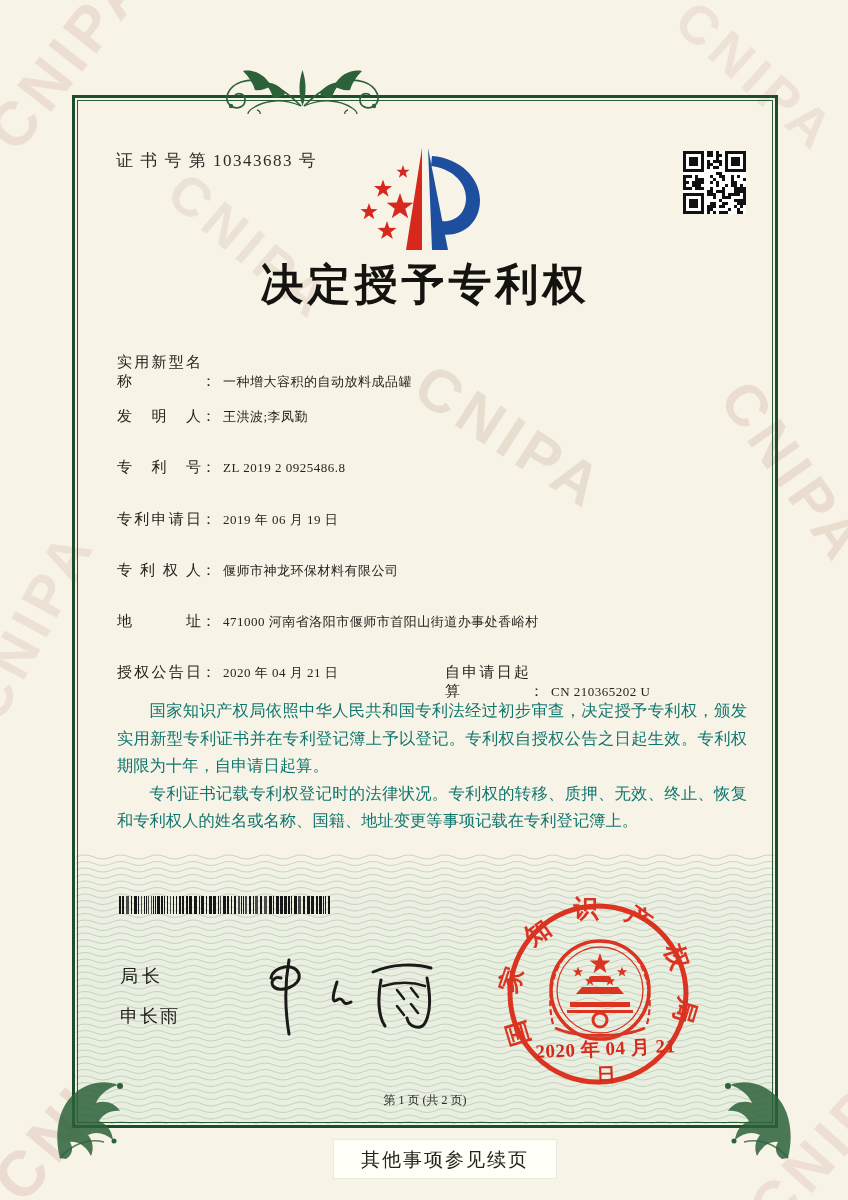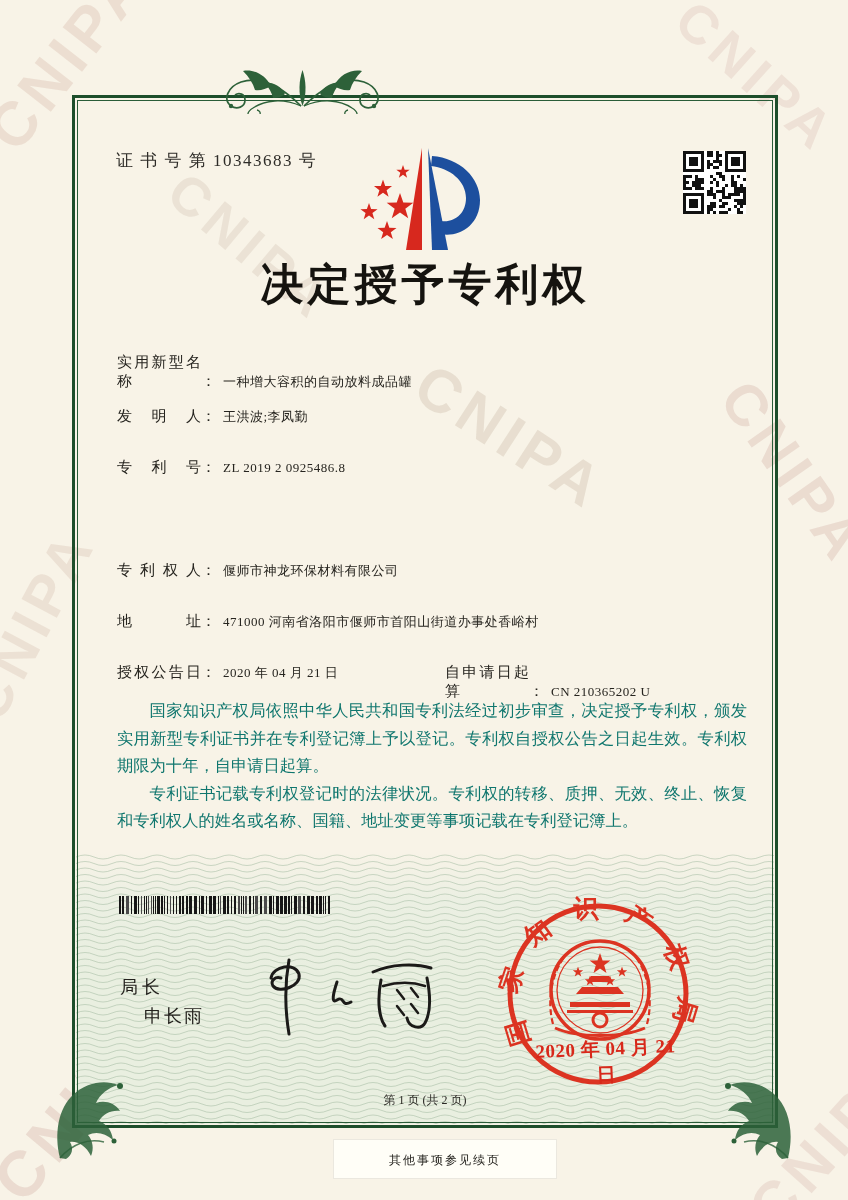--- a/index.html
+++ b/index.html
@@ -25,31 +25,31 @@
 
   .frow { position:absolute; left:117px; width:643px; color:#26241f; }
   .flabel { display:inline-block; width:84px; font-size:15px; text-align:justify; text-align-last:justify; text-justify:inter-character; vertical-align:baseline; }
   .fcolon { font-size:15px; }
   .fvalue { margin-left:7px; font-size:13px; letter-spacing:.5px; }
   .pair2 { position:absolute; left:328px; top:0; }
 
   .body-text { position:absolute; left:117px; top:697px; width:630px; color:#0f766e; }
   .body-text p { font-size:16.3px; line-height:27.5px; text-indent:2em; text-align:justify; }
 
-  .signer-title { position:absolute; left:120px; top:964px; font-size:18px; letter-spacing:4px; color:#23211d;margin-top:11px; }
-  .signer-name  { position:absolute; left:120px; top:1004px; font-size:18px; letter-spacing:2px; color:#23211d;margin-left:24px; }
+  .signer-title { position:absolute; left:120px; top:964px; font-size:18px; letter-spacing:4px; color:#23211d; }
+  .signer-name  { position:absolute; left:120px; top:1004px; font-size:18px; letter-spacing:2px; color:#23211d; }
 
   .seal-date { position:absolute; left:526px; top:1036px; width:160px; text-align:center;
                font-size:19px; color:#d8281a; transform:rotate(-2.5deg); font-weight:bold; letter-spacing:.5px; }
 
   .page-footer { position:absolute; left:72px; top:1092px; width:706px; text-align:center; font-size:12px; color:#2a2824; }
 
   .cont-box { position:absolute; left:333px; top:1139px; width:224px; height:40px; background:#fffef7;
               border:1px solid rgba(120,110,90,.15); text-align:center; line-height:40px;
-              font-size:12px; letter-spacing:2px; color:#25231e; }
+              font-size:19px; letter-spacing:2px; color:#25231e; }
 
   svg.abs { position:absolute; }
 </style>
 </head>
 <body>
 
 <div class="page">
 
   <div class="wm" style="left:-28px; top:120px; font-size:62px; color:rgba(214,182,170,.35); transform:rotate(-52deg);">CNIPA</div>
   <div class="wm" style="left:196px; top:160px; font-size:54px; color:rgba(205,190,172,.30); transform:rotate(40deg);">CNIPA</div>
@@ -250,20 +250,23 @@
 
   <div class="frow" style="top:353px">
     <span class="flabel">实用新型名称</span><span class="fcolon">：</span><span class="fvalue">一种增大容积的自动放料成品罐</span>
   </div>
   <div class="frow" style="top:407px">
     <span class="flabel">发明人</span><span class="fcolon">：</span><span class="fvalue">王洪波;李凤勤</span>
   </div>
   <div class="frow" style="top:458px">
     <span class="flabel">专利号</span><span class="fcolon">：</span><span class="fvalue">ZL 2019 2 0925486.8</span>
   </div>
+  <div class="frow" style="top:510px">
+    <span class="flabel">专利申请日</span><span class="fcolon">：</span><span class="fvalue">2019 年 06 月 19 日</span>
+  </div>
   <div class="frow" style="top:561px">
     <span class="flabel">专利权人</span><span class="fcolon">：</span><span class="fvalue">偃师市神龙环保材料有限公司</span>
   </div>
   <div class="frow" style="top:612px">
     <span class="flabel">地址</span><span class="fcolon">：</span><span class="fvalue">471000 河南省洛阳市偃师市首阳山街道办事处香峪村</span>
   </div>
   <div class="frow" style="top:663px">
     <span class="flabel">授权公告日</span><span class="fcolon">：</span><span class="fvalue">2020 年 04 月 21 日</span>
     <span class="pair2">
       <span class="flabel">自申请日起算</span><span class="fcolon">：</span><span class="fvalue">CN 210365202 U</span>

